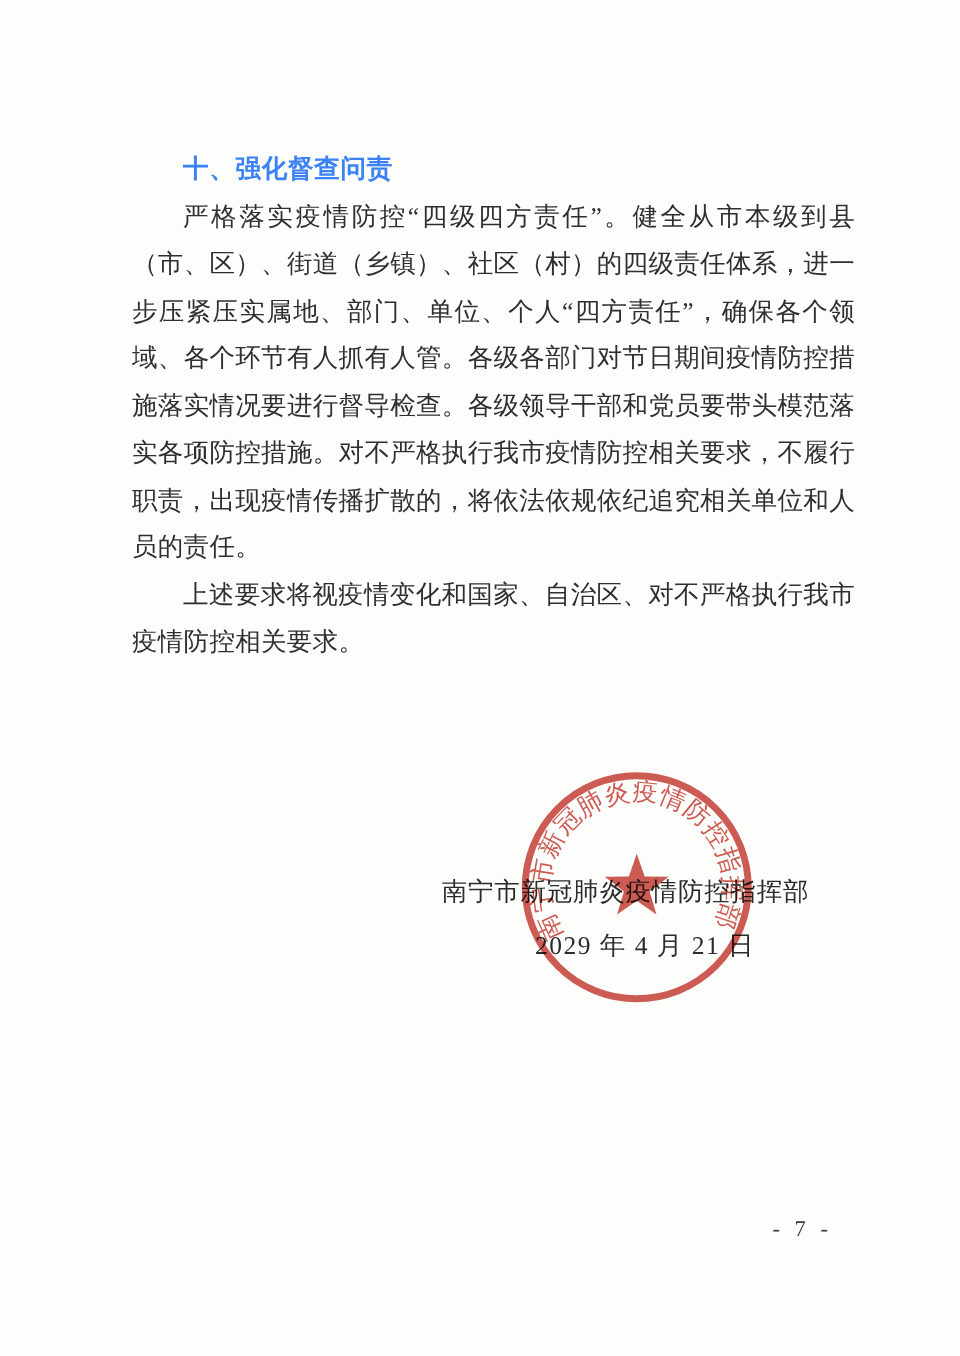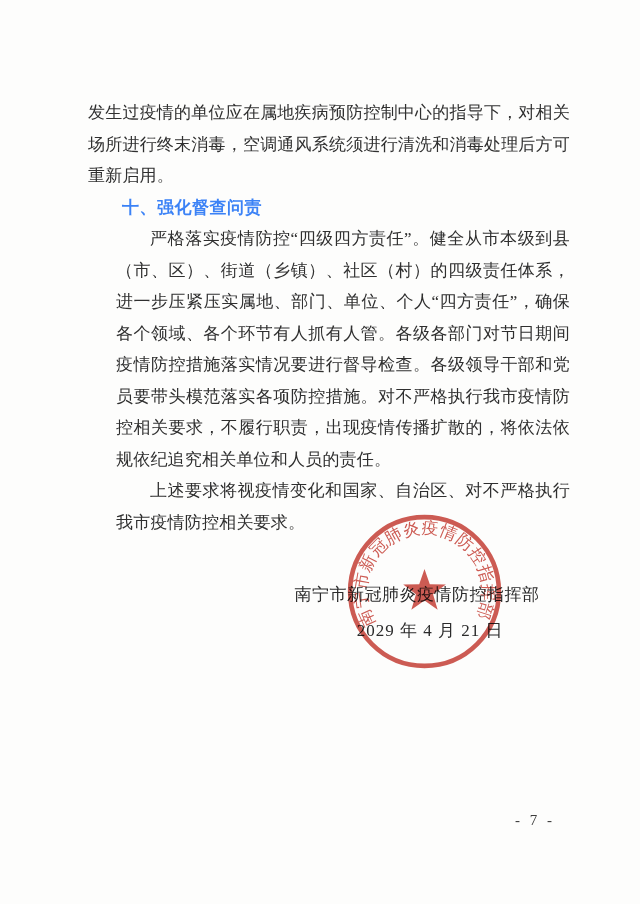--- a/index.html
+++ b/index.html
@@ -19,21 +19,21 @@
     left: 88px;
     top: 97px;
     width: 482px;
     font-size: 17px;
     line-height: 31.5px;
     text-align: justify;
     text-justify: inter-character;
     letter-spacing: 0.2px;
   }
   .para { text-indent: 0; }
-  .para.indent { text-indent: 2em; margin-left: 28px; }
+  .para.indent { text-indent: 2em; }
   .section-heading {
     font-family: "Liberation Sans", "DejaVu Sans", sans-serif;
     font-weight: bold;
     text-indent: 2em;
     letter-spacing: 0.5px;
     color: #3b82f6;
   }
   .signature-org {
     position: absolute;
     left: 293px;
@@ -77,21 +77,20 @@
     color: #3c3c3c;
     font-family: "Liberation Serif", "DejaVu Serif", serif;
   }
 </style>
 </head>
 <body>
 
 <div class="page">
 
   <div class="content">
-    <p class="para">发生过疫情的单位应在属地疾病预防控制中心的指导下，对相关场所进行终末消毒，空调通风系统须进行清洗和消毒处理后方可重新启用。</p>
     <p class="section-heading">十、强化督查问责</p>
     <p class="para indent">严格落实疫情防控“四级四方责任”。健全从市本级到县（市、区）、街道（乡镇）、社区（村）的四级责任体系，进一步压紧压实属地、部门、单位、个人“四方责任”，确保各个领域、各个环节有人抓有人管。各级各部门对节日期间疫情防控措施落实情况要进行督导检查。各级领导干部和党员要带头模范落实各项防控措施。对不严格执行我市疫情防控相关要求，不履行职责，出现疫情传播扩散的，将依法依规依纪追究相关单位和人员的责任。</p>
     <p class="para indent">上述要求将视疫情变化和国家、自治区、对不严格执行我市疫情防控相关要求。</p>
   </div>
 
   <div class="signature-org">南宁市新冠肺炎疫情防控指挥部</div>
 
   <div class="signature-date">2029 年 4 月 21 日</div>
 
   <svg class="seal" viewBox="0 0 160 160">

